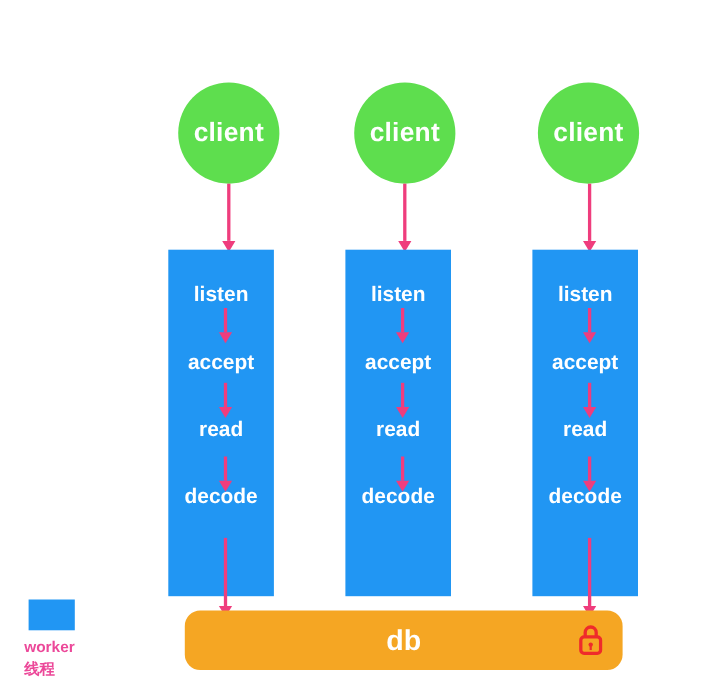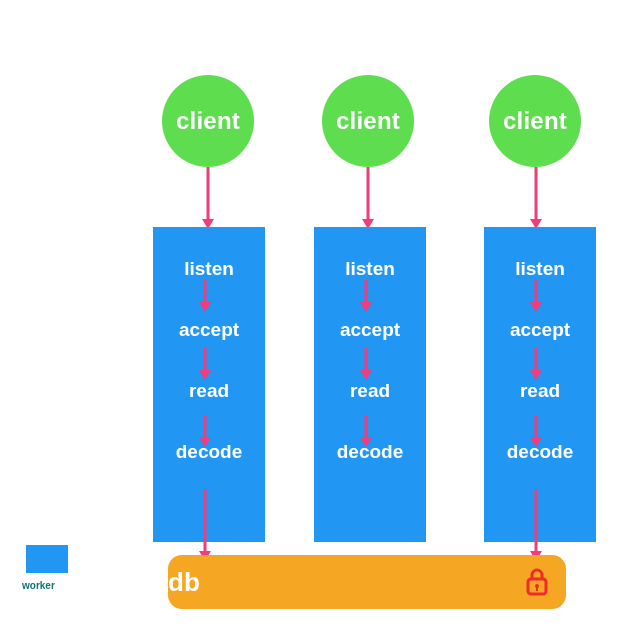--- a/index.html
+++ b/index.html
@@ -31,21 +31,21 @@
     font-weight: bold;
     display: flex;
     align-items: center;
     justify-content: center;
     letter-spacing: 0.2px;
   }
 
   
   .worker-col {
     position: absolute;
-    width: 112px;
+    width: 96px;
     background: #2196f3;
     display: flex;
     flex-direction: column;
     align-items: center;
   }
   .step-label {
     color: #ffffff;
     font-size: 19px;
     font-weight: bold;
     text-align: center;
@@ -75,21 +75,21 @@
     border-top: 10px solid #ef3d7d;
   }
 
   
   #db-bar {
     position: absolute;
     background: #f5a623;
     border-radius: 14px;
     display: flex;
     align-items: center;
-    justify-content: flex-start;
+    justify-content: center;
   }
   #db-label {
     color: #ffffff;
     font-size: 26px;
     font-weight: bold;
   }
 
   
   #lock-icon {
     position: absolute;
@@ -107,22 +107,22 @@
     top: 508px;
     width: 110px;
   }
   #legend-swatch {
     width: 42px;
     height: 28px;
     background: #2196f3;
     margin-left: 6px;
   }
   .legend-text {
-    color: #0f766e;
-    font-size: 10px;
+    color: #ec4899;
+    font-size: 14px;
     font-weight: bold;
     margin-top: 6px;
     margin-left: 2px;
     line-height: 1.35;
   }
 </style>
 </head>
 <body>
 
 <div id="canvas">
@@ -224,15 +224,16 @@
         <rect x="2" y="12" width="18" height="15" rx="3" fill="none" stroke="#ef2b2b" stroke-width="3"></rect>
         <circle cx="11" cy="19" r="2" fill="#ef2b2b"></circle>
         <rect x="10" y="19" width="2" height="5" fill="#ef2b2b"></rect>
       </svg>
     </span>
   </div>
 
   <div id="legend">
     <div id="legend-swatch"></div>
     <div class="legend-text">worker</div>
+    <div class="legend-text" style="margin-top:1px;">线程</div>
   </div>
 
 </div>
 
 </body></html>

